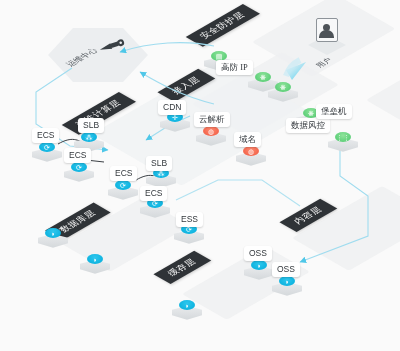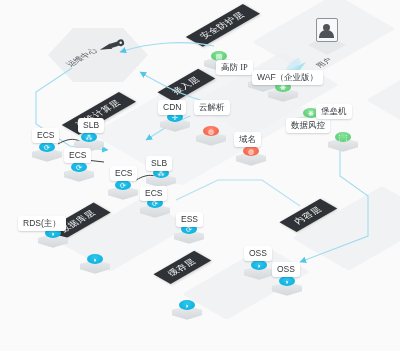--- a/index.html
+++ b/index.html
@@ -206,21 +206,20 @@
     <div class="glyph">▤</div>
   </div>
 
   <div class="chip" style="left:216px;top:60px;font-family:Liberation Serif, serif;">高防 IP</div>
   <div class="node" style="left:246px;top:70px;">
     <div class="base"></div>
     <div class="disc green"></div>
     <div class="glyph">❋</div>
   </div>
 
-  <div class="chip" style="left:252px;top:70px;">WAF（企业版）</div>
   <div class="node" style="left:266px;top:80px;">
     <div class="base"></div>
     <div class="disc green"></div>
     <div class="glyph">❋</div>
   </div>
 
   <div class="chip" style="left:286px;top:96px;margin-top:22px;">数据风控</div>
   <div class="node" style="left:294px;top:106px;">
     <div class="base"></div>
     <div class="disc green"></div>
@@ -234,21 +233,21 @@
     <div class="glyph">⋮⋮</div>
   </div>
 
   <div class="chip" style="left:158px;top:100px;">CDN</div>
   <div class="node" style="left:158px;top:110px;">
     <div class="base"></div>
     <div class="disc cyan"></div>
     <div class="glyph">✛</div>
   </div>
 
-  <div class="chip" style="left:194px;top:100px;">云解析</div>
+  <div class="chip" style="left:194px;top:112px;">云解析</div>
   <div class="node" style="left:194px;top:124px;">
     <div class="base"></div>
     <div class="disc orange"></div>
     <div class="glyph">◍</div>
   </div>
 
   <div class="chip" style="left:234px;top:132px;text-align:center;">域名</div>
   <div class="node" style="left:234px;top:144px;">
     <div class="base"></div>
     <div class="disc orange"></div>
@@ -297,21 +296,20 @@
     <div class="glyph">⟳</div>
   </div>
 
   <div class="chip" style="left:176px;top:212px;">ESS</div>
   <div class="node" style="left:172px;top:222px;">
     <div class="base"></div>
     <div class="disc cyan"></div>
     <div class="glyph">⟳</div>
   </div>
 
-  <div class="chip" style="left:18px;top:216px;">RDS(主）</div>
   <div class="node" style="left:36px;top:226px;">
     <div class="base"></div>
     <div class="disc cyan"></div>
     <div class="glyph">◗</div>
   </div>
 
   <div class="node" style="left:78px;top:252px;">
     <div class="base"></div>
     <div class="disc cyan"></div>
     <div class="glyph">◗</div>

